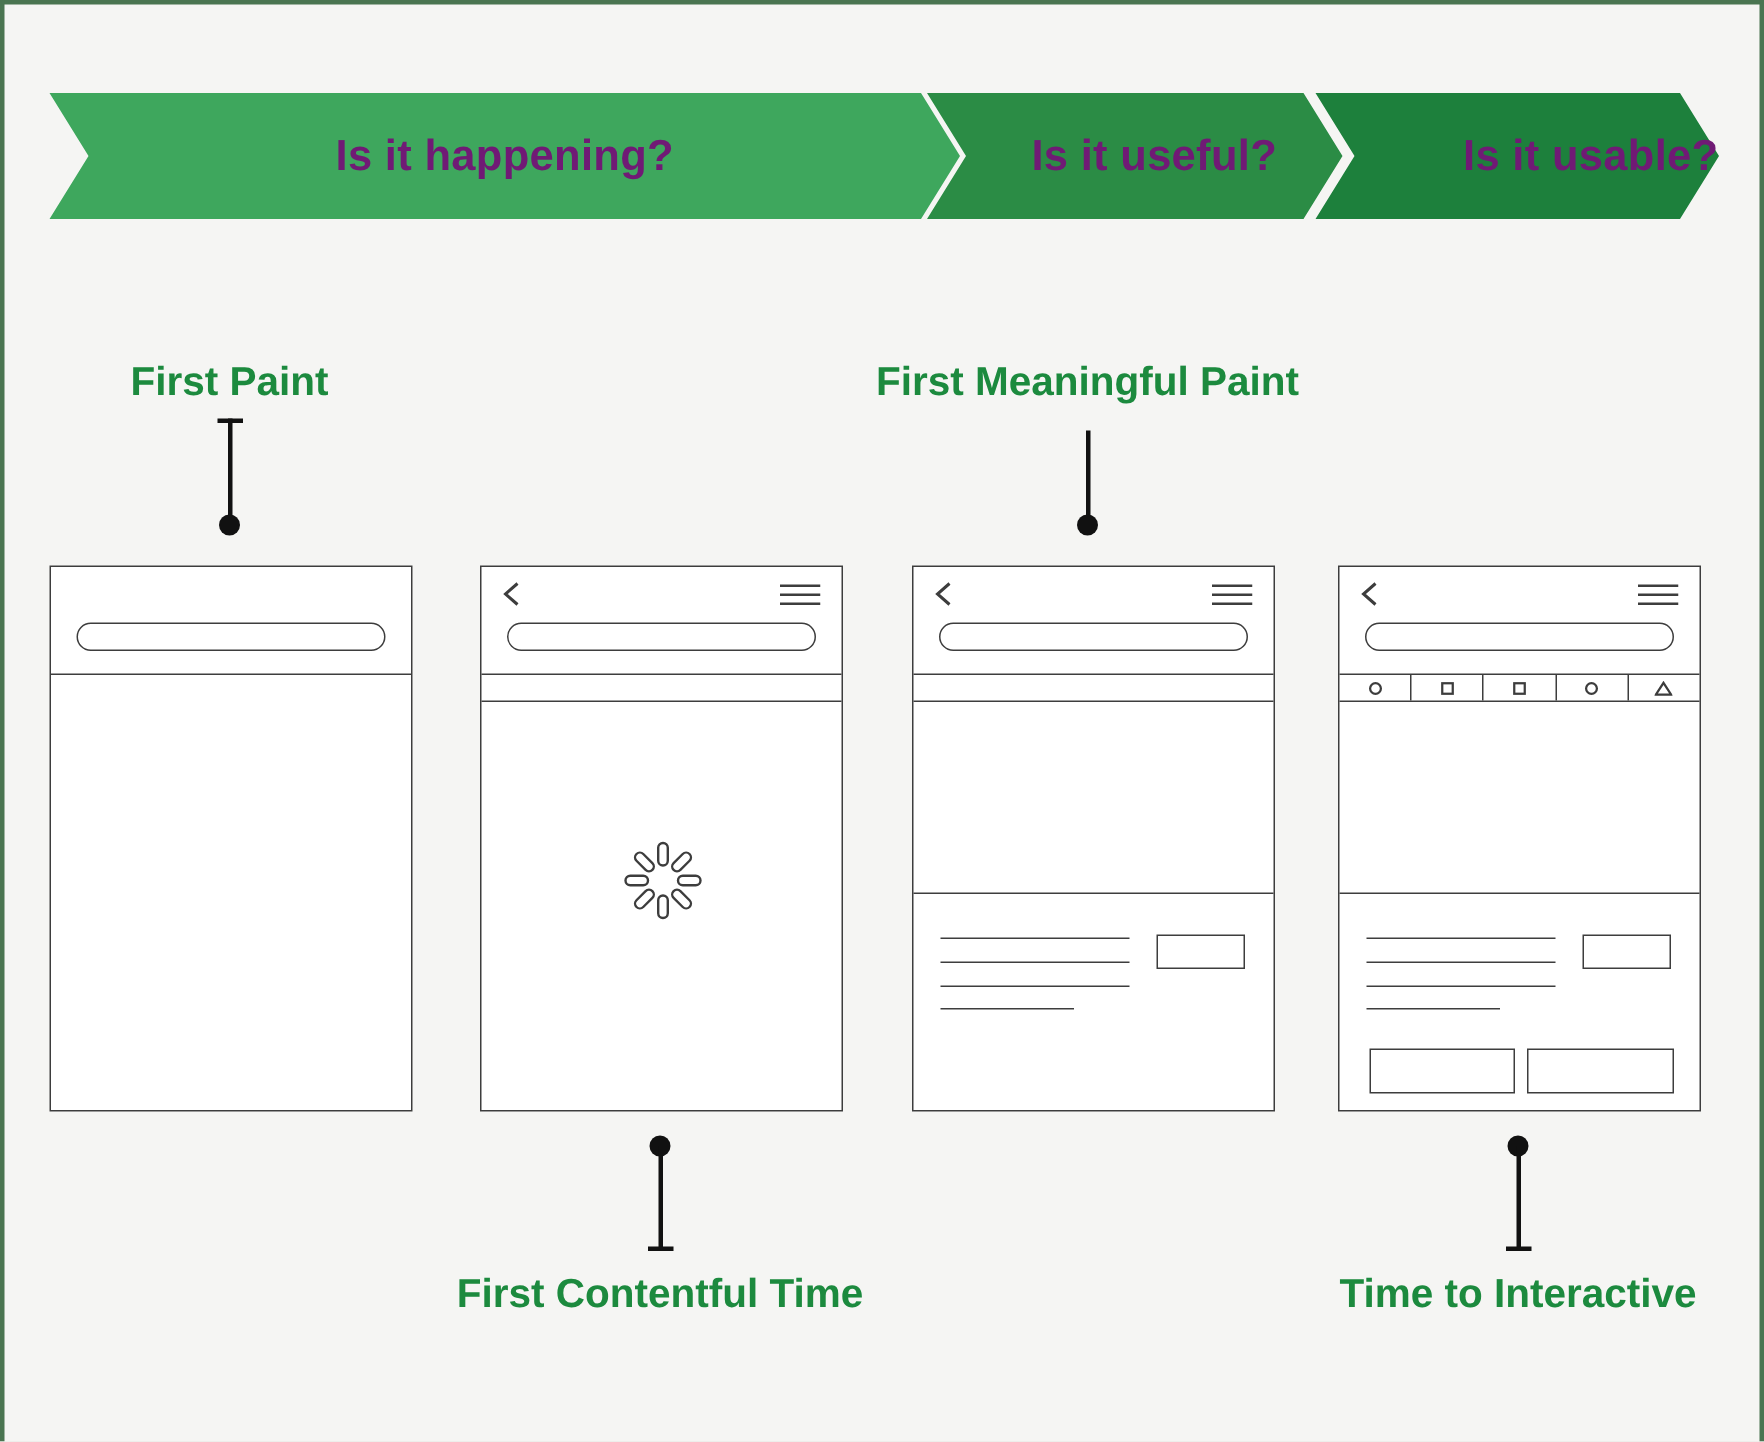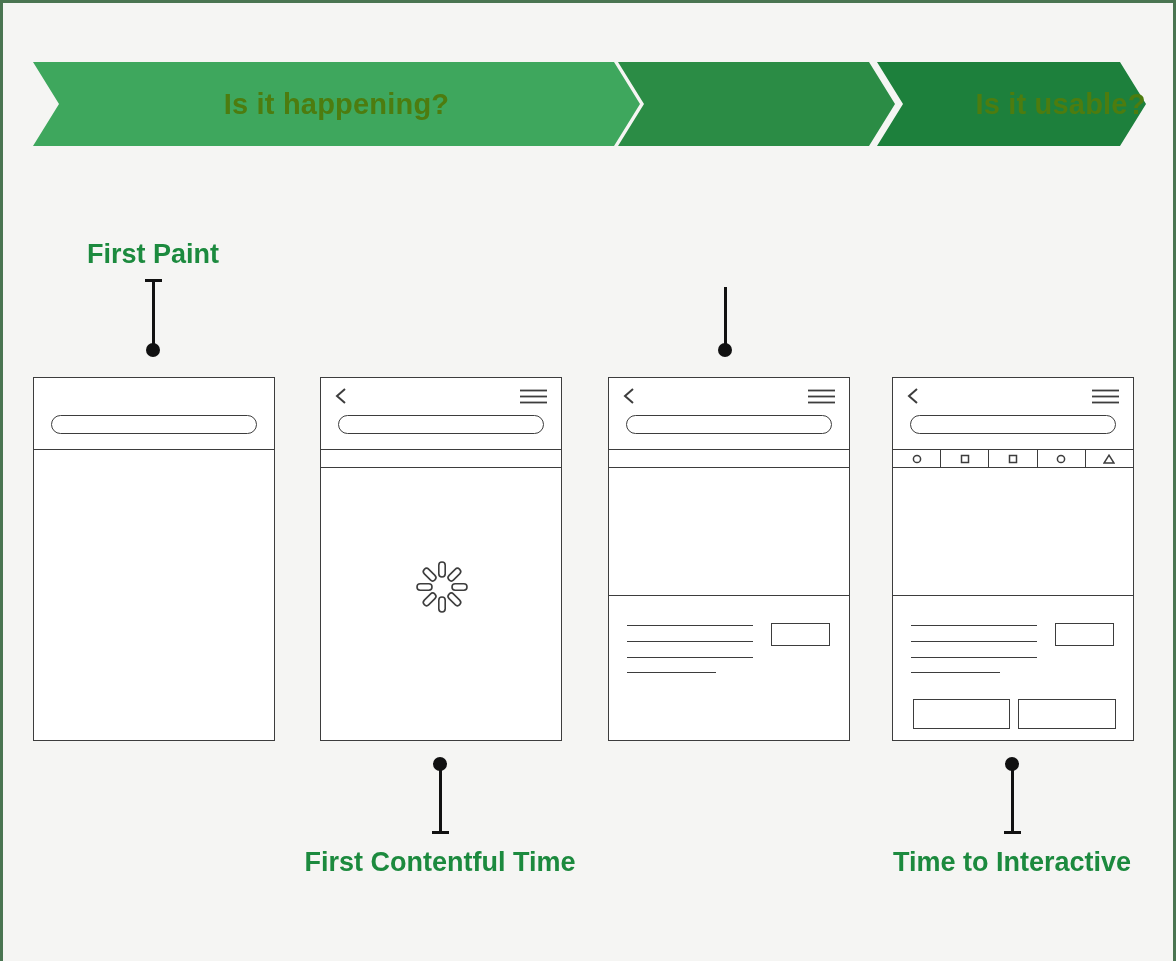--- a/index.html
+++ b/index.html
@@ -9,21 +9,21 @@
     background:#f5f5f3;
     border-style:solid;border-color:#4a7551;border-width:3px 3px 0 3px;
     box-sizing:border-box;
     font-family:"Liberation Sans", sans-serif;
     overflow:hidden;
   }
   
   .banner-svg{position:absolute;left:0;top:0;}
   .banner-label{
     position:absolute;top:59px;height:84px;line-height:84px;
-    text-align:center;color:#4d7c0f;font-size:29px;font-weight:600;
+    text-align:center;color:#701a75;font-size:29px;font-weight:600;
     letter-spacing:.2px;pointer-events:none;
   }
   .bl-1{left:56px;width:555px;}
   .bl-2{left:641px;width:251px;}
   .bl-3{left:936px;width:243px;}
   
   .metric-label{
     position:absolute;width:360px;text-align:center;
     color:#1c8a3e;font-size:27px;font-weight:bold;
   }
@@ -67,23 +67,25 @@
 <body>
 
 <div class="canvas">
 
   <svg class="banner-svg" width="1176" height="200" viewBox="0 0 1176 200">
     <polygon points="30,59 611,59 637,101 611,143 30,143 56,101" fill="#3ea75d"></polygon>
     <polygon points="615,59 866,59 892,101 866,143 615,143 641,101" fill="#2b8c45"></polygon>
     <polygon points="874,59 1117,59 1143,101 1117,143 874,143 900,101" fill="#1d803c"></polygon>
   </svg>
   <div class="banner-label bl-1">Is it happening?</div>
+  <div class="banner-label bl-2">Is it useful?</div>
   <div class="banner-label bl-3">Is it usable?</div>
 
   <div class="metric-label ml-fp">First Paint</div>
+  <div class="metric-label ml-fmp">First Meaningful Paint</div>
   <div class="metric-label ml-fcp">First Contentful Time</div>
   <div class="metric-label ml-tti">Time to Interactive</div>
 
   <div>
     <div class="conn-cap" style="left:142px;top:276px;"></div>
     <div class="conn-line" style="left:149px;top:276px;height:70px;"></div>
     <div class="conn-dot" style="left:143px;top:340px;"></div>
   </div>
   <div>
     <div class="conn-line" style="left:721px;top:284px;height:62px;"></div>

